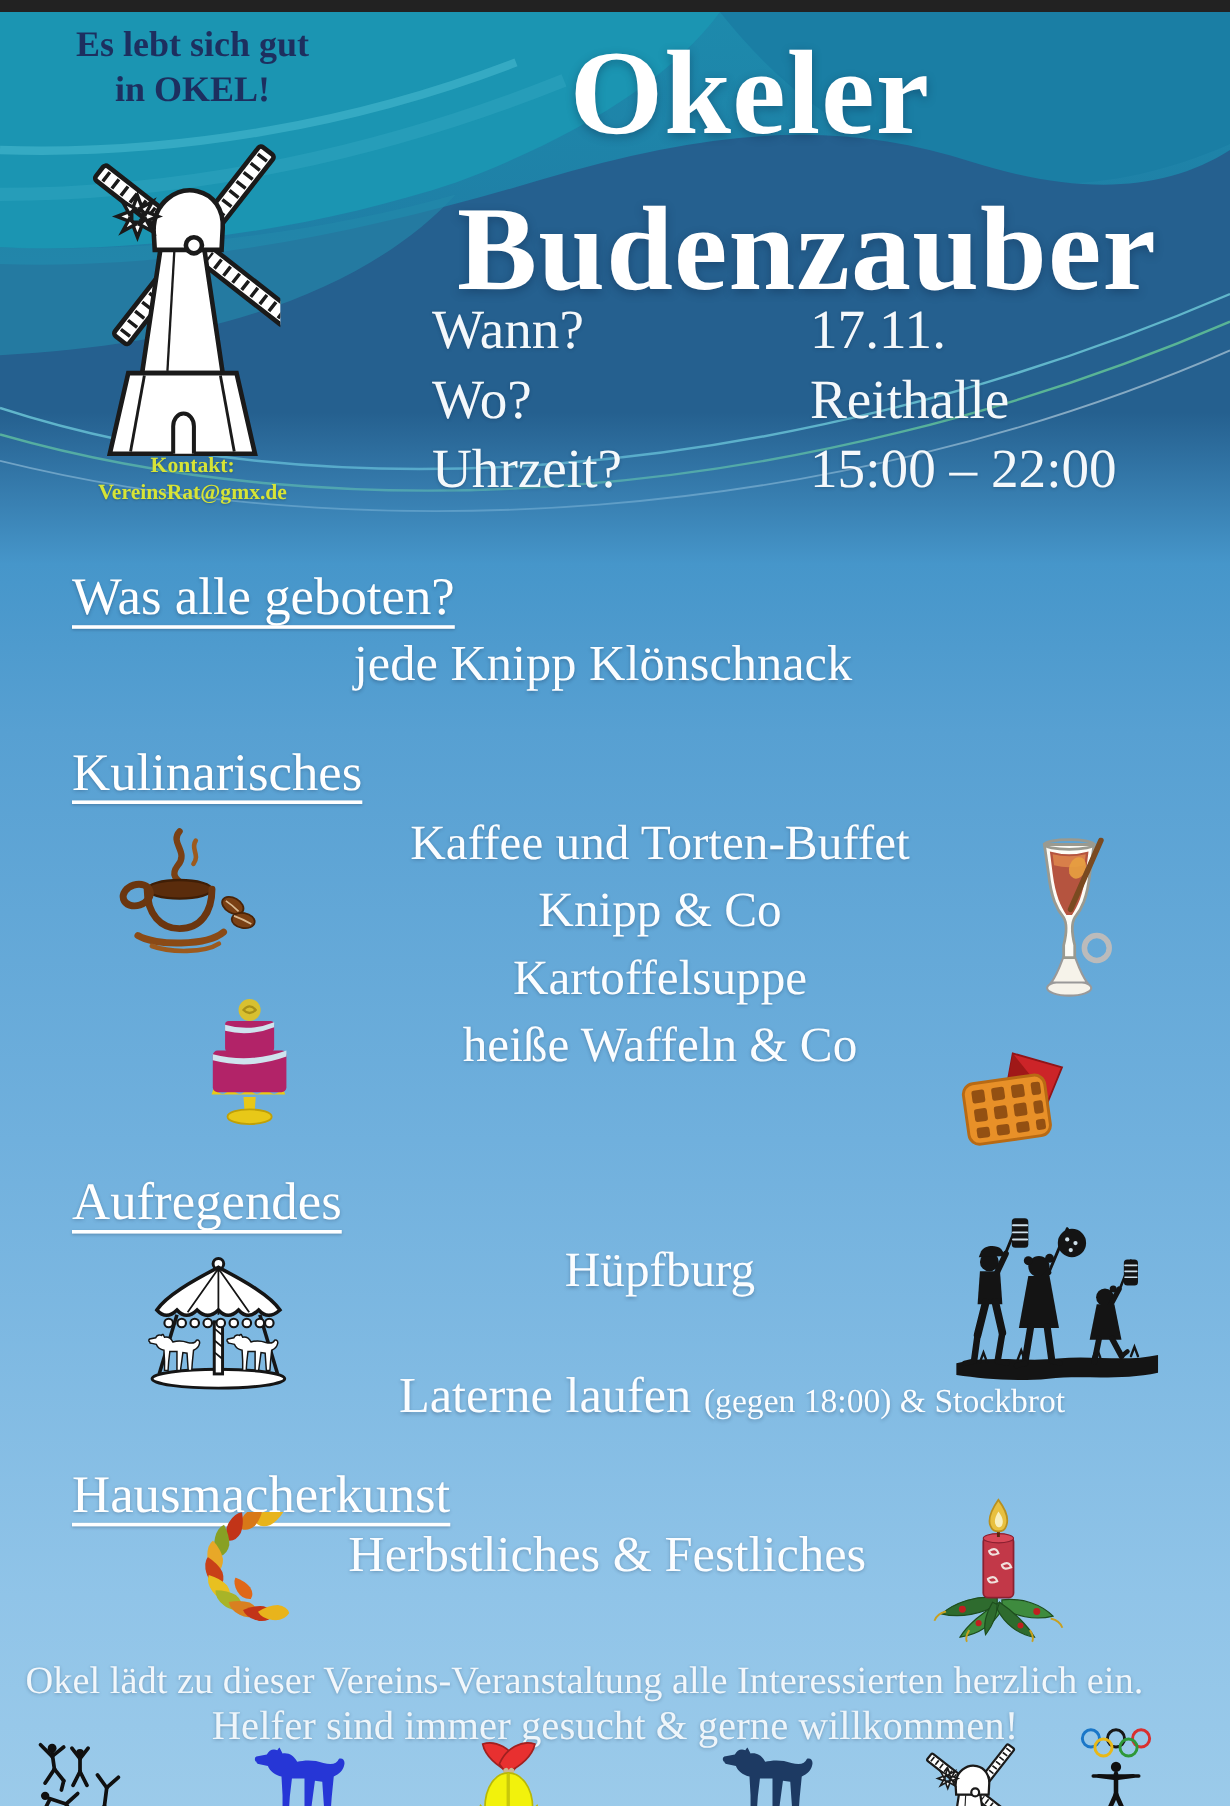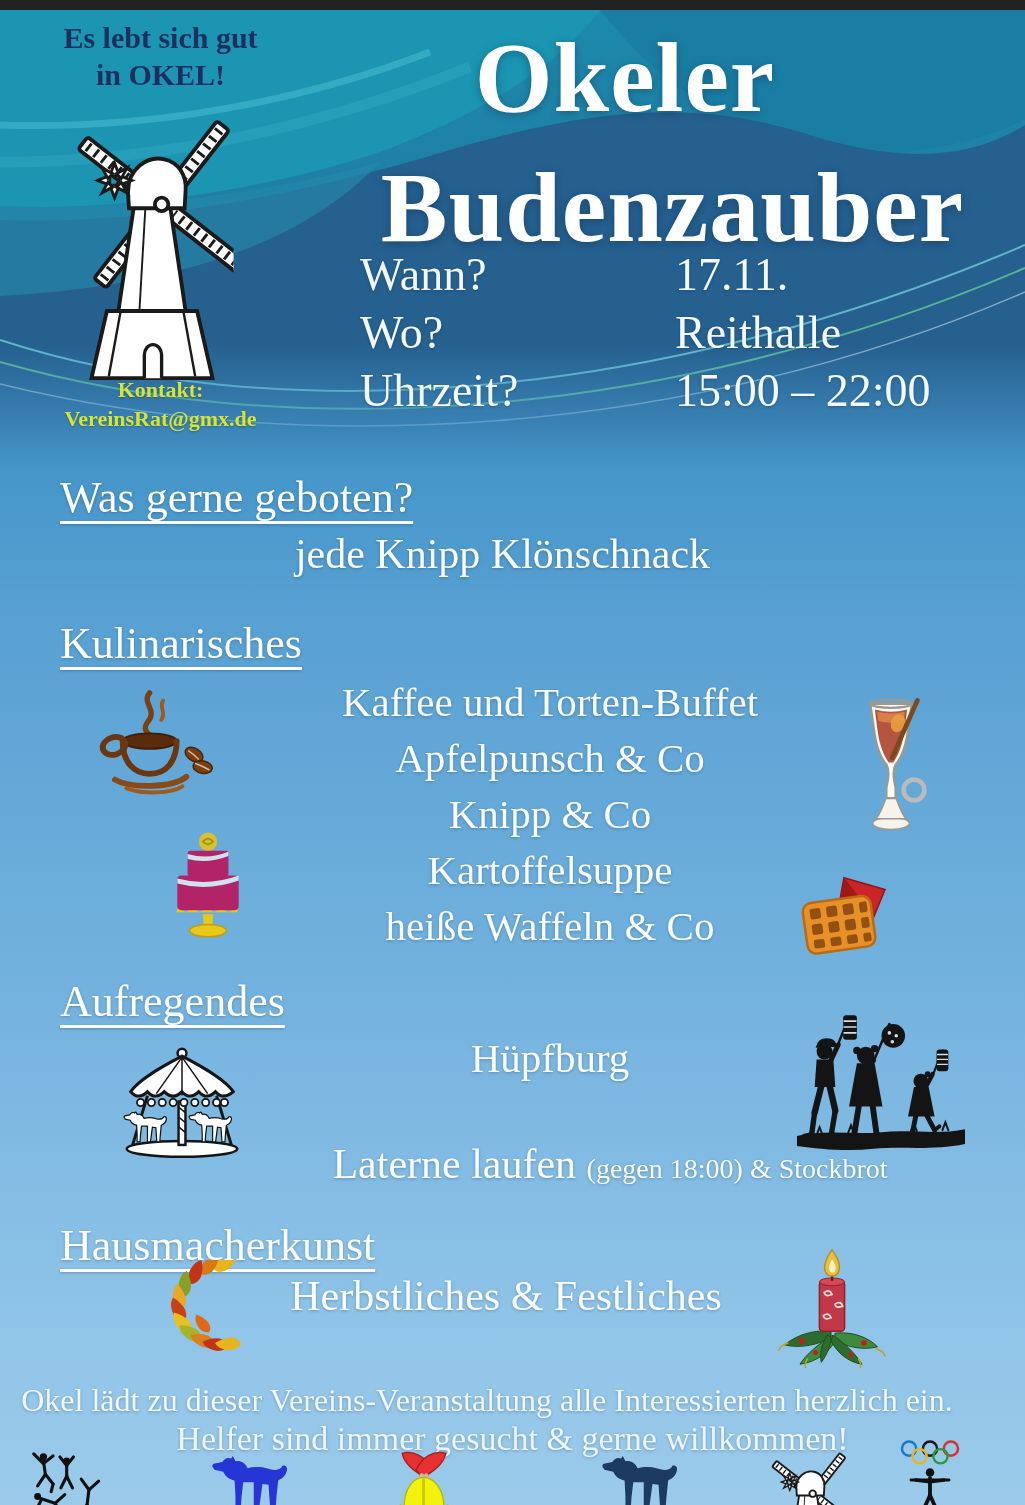--- a/index.html
+++ b/index.html
@@ -14,21 +14,21 @@
       #70b0dd 940px, #90c4e8 1320px, #9ccbea 1505px);
   }
   .abs{position:absolute;}
   .hdr-svg{position:absolute;top:0;left:0;}
   .tagline{
     left:28px;top:10px;width:265px;text-align:center;
     color:#1d2f5f;font-size:30px;font-weight:bold;line-height:1.22;
   }
   .contact{
     left:18px;top:366px;width:285px;text-align:center;
-    color:#d6e436;font-size:22px;font-weight:bold;line-height:1.3;
+    color:#d6e436;font-size:18px;font-weight:bold;line-height:1.3;
     text-shadow:0 1px 2px rgba(0,0,0,.25);
   }
   .title-line{
     color:#fff;font-weight:bold;font-size:100px;letter-spacing:1px;
     text-align:center;line-height:1;
     text-shadow:0 2px 8px rgba(10,30,60,.35);
   }
   .t1{left:250px;top:18px;width:750px;}
   .t2{left:320px;top:148px;width:705px;}
   .details{
@@ -145,27 +145,26 @@
 
   <div class="abs details">
     <div>Wann?</div>
     <div>17.11.</div>
     <div>Wo?</div>
     <div>Reithalle</div>
     <div>Uhrzeit?</div>
     <div>15:00 – 22:00</div>
   </div>
 
-  <div class="abs heading" style="left:60px;top:462px;">Was gerne geboten?</div>
+  <div class="abs heading" style="left:60px;top:462px;">Was alle geboten?</div>
   <div class="abs bodytext" style="left:180px;top:520px;width:645px;text-align:center;font-size:42px;">jede Knipp Klönschnack</div>
 
   <div class="abs heading" style="left:60px;top:608px;">Kulinarisches</div>
   <div class="abs bodytext listblock" style="left:240px;top:664px;width:620px;">
     <div>Kaffee und Torten-Buffet</div>
-    <div>Apfelpunsch &amp; Co</div>
     <div>Knipp &amp; Co</div>
     <div>Kartoffelsuppe</div>
     <div>heiße Waffeln &amp; Co</div>
   </div>
 
   <svg class="abs" style="left:86px;top:672px;" width="135" height="122" viewBox="0 0 140 120" aria-hidden="true">
     <g fill="none" stroke-linecap="round">
       <path d="M66,8 C57,18 75,26 64,38 C58,46 64,50 68,53" stroke="#7a4014" stroke-width="5.5"></path>
       <path d="M80,16 C75,23 84,28 78,36" stroke="#9c5a1e" stroke-width="4"></path>
       <ellipse cx="66" cy="58" rx="28" ry="8" fill="#5a2c0c" stroke="#3f1e06" stroke-width="2"></ellipse>

